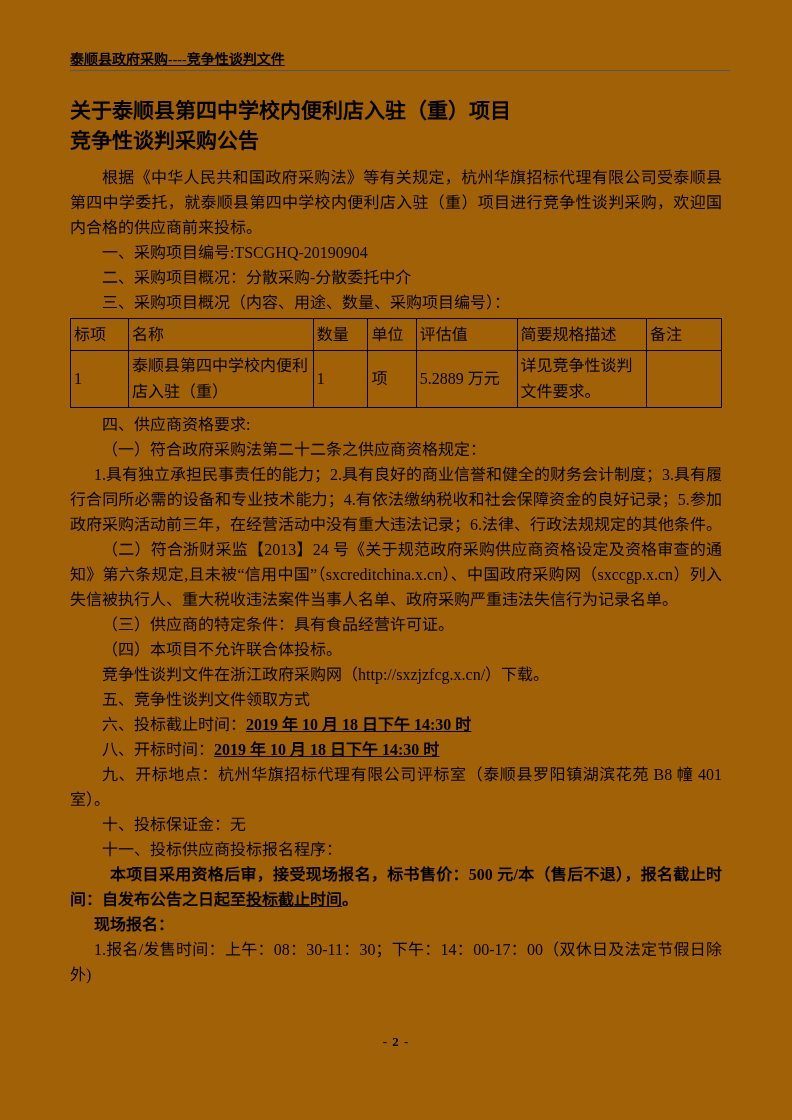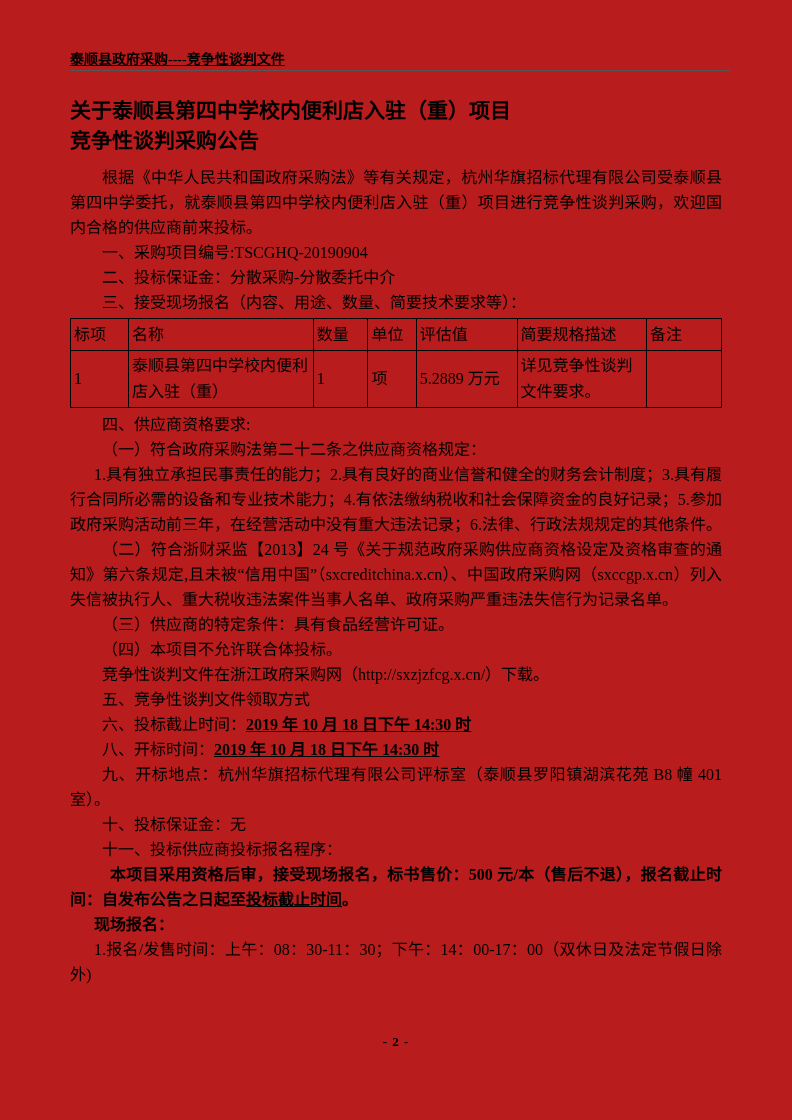--- a/index.html
+++ b/index.html
@@ -1,17 +1,17 @@
 <!DOCTYPE html>
 <html lang="zh-CN"><head>
 <meta charset="utf-8">
 <style>
   html,body { margin:0; padding:0; background:#fff; }
   .page {
-    width:792px; height:1120px; position:relative; background:#b91c1c;
+    width:792px; height:1120px; position:relative; background:#a16207;
     font-family:"Liberation Serif","DejaVu Serif",serif; color:#000;
     overflow:hidden;
   }
   
   .header {
     position:absolute; top:50px; left:70px; right:62px;
     font-size:14px; font-weight:bold; line-height:19px;
     border-bottom:1px solid #555; padding-bottom:1px;
   }
   .header .htext { text-decoration:underline; }
@@ -55,22 +55,22 @@
     <div class="title">
       <div>关于泰顺县第四中学校内便利店入驻（重）项目</div>
       <div>竞争性谈判采购公告</div>
     </div>
 
     <div class="body">
 
       <p class="ind2">根据《中华人民共和国政府采购法》等有关规定，杭州华旗招标代理有限公司受泰顺县第四中学委托，就泰顺县第四中学校内便利店入驻（重）项目进行竞争性谈判采购，欢迎国内合格的供应商前来投标。</p>
 
       <p class="ind2">一、采购项目编号:TSCGHQ-20190904</p>
-      <p class="ind2">二、投标保证金：分散采购-分散委托中介</p>
-      <p class="ind2">三、接受现场报名（内容、用途、数量、简要技术要求等）：</p>
+      <p class="ind2">二、采购项目概况：分散采购-分散委托中介</p>
+      <p class="ind2">三、采购项目概况（内容、用途、数量、采购项目编号）：</p>
 
       <table class="info">
         <colgroup>
           <col style="width:8.9%">
             <col style="width:28.4%">
             <col style="width:8.4%">
           <col style="width:7.4%">
             <col style="width:15.5%">
             <col style="width:19.9%">
             <col style="width:11.5%">

